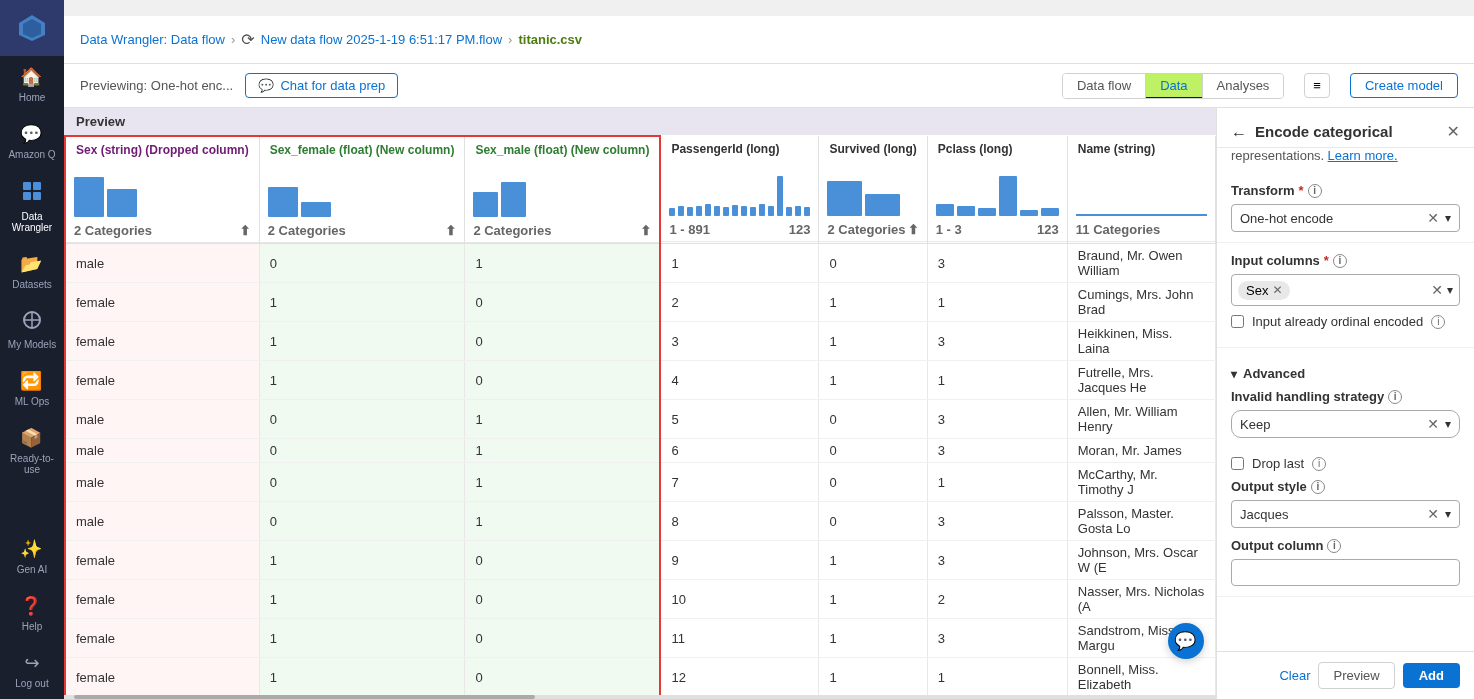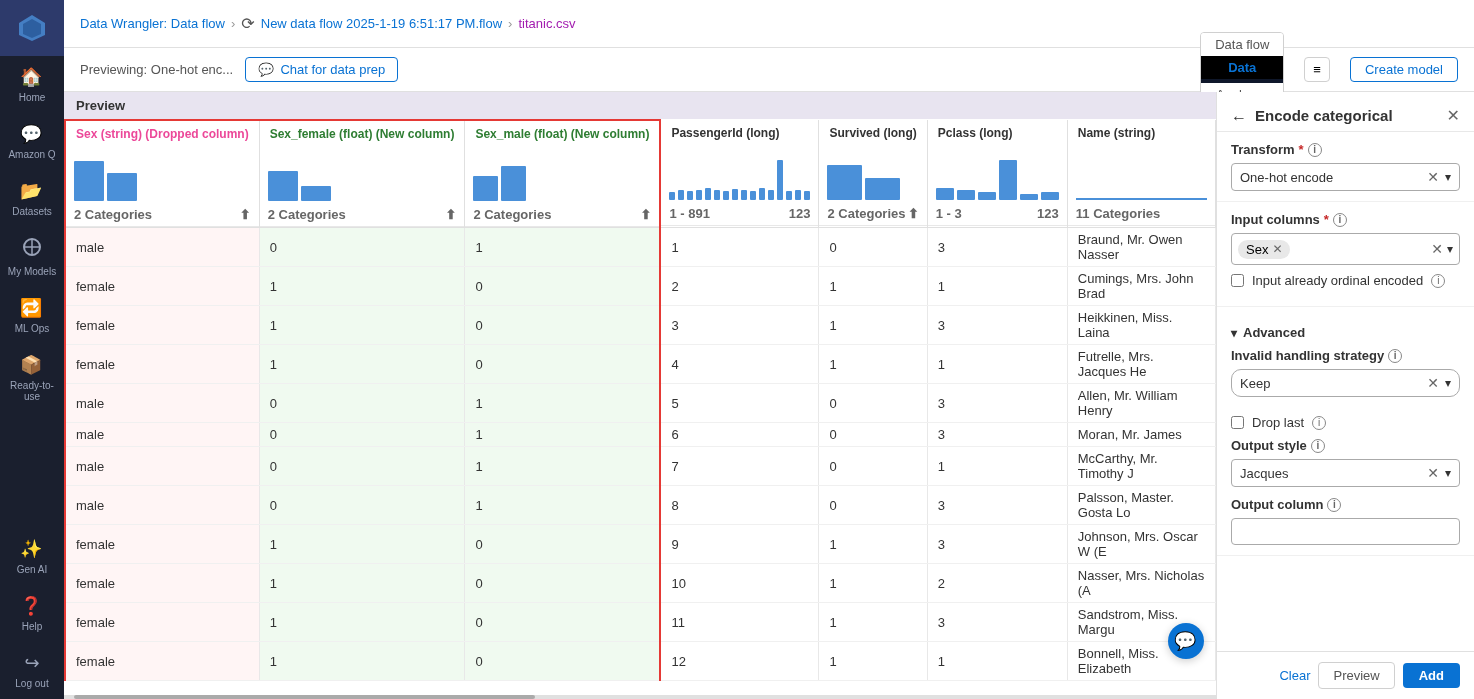--- a/index.html
+++ b/index.html
@@ -40,20 +40,21 @@
     .sidebar-item .icon { font-size: 18px; }
     .sidebar-item-label { font-size: 10px; text-align: center; }
     .sidebar-bottom { margin-top: auto; }
 
     
     .main-area {
       flex: 1;
       display: flex;
       flex-direction: column;
       overflow: hidden;
+      margin-top: 16px;
     }
 
     
     .top-bar {
       background: white;
       border-bottom: 1px solid #e0e0e0;
       padding: 0 16px;
       height: 48px;
       display: flex;
       align-items: center;
@@ -62,21 +63,21 @@
     .breadcrumb {
       display: flex;
       align-items: center;
       gap: 6px;
       font-size: 13px;
       color: #333;
       flex: 1;
     }
     .breadcrumb-sep { color: #999; }
     .breadcrumb-link { color: #0972d3; cursor: pointer; text-decoration: none; }
-    .breadcrumb-current { font-weight: 400; color: #a21caf; }
+    .breadcrumb-current { font-weight: 700; color: #4d7c0f; }
     .flow-icon { font-size: 16px; color: #555; }
 
     
     .toolbar-row {
       background: white;
       border-bottom: 1px solid #e0e0e0;
       padding: 6px 16px;
       display: flex;
       align-items: center;
       gap: 12px;
@@ -94,35 +95,34 @@
       border-radius: 4px;
       cursor: pointer;
       font-size: 13px;
     }
     .tab-group {
       margin-left: auto;
       display: flex;
       border: 1px solid #d0d0d0;
       border-radius: 4px;
       overflow: hidden;
-      flex-direction: column;
     }
     .tab-btn {
       padding: 4px 14px;
       background: white;
       border: none;
       cursor: pointer;
       color: #555;
       font-size: 13px;
     }
     .tab-btn.active {
-      background: #000000;
+      background: #bef264;
       color: #0972d3;
-      border-bottom: 4px solid #0f172a;
-      font-weight: 700;
+      border-bottom: 1px solid #0f172a;
+      font-weight: 400;
     }
     .tab-divider { width: 1px; background: #d0d0d0; }
     .create-model-btn {
       background: white;
       border: 1px solid #0972d3;
       color: #0972d3;
       padding: 4px 14px;
       border-radius: 4px;
       cursor: pointer;
       font-size: 13px;
@@ -182,21 +182,21 @@
       padding: 6px 10px 4px;
       text-align: left;
       white-space: nowrap;
     }
     .col-header-name {
       font-weight: 600;
       font-size: 12px;
       color: #333;
     }
     .col-new { color: #2e7d32; }
-    .col-dropped { color: #ec4899; }
+    .col-dropped { color: #701a75; }
 
     .chart-area {
       height: 60px;
       padding: 4px 8px;
       display: flex;
       align-items: flex-end;
       gap: 3px;
     }
     .bar { background: #4a90d9; border-radius: 1px; }
     .col-stat-row {
@@ -454,20 +454,31 @@
       <polygon points="15,6 24,11 24,21 15,25 6,21 6,11" fill="#2d5fa0"></polygon>
     </svg>
   </div>
   <div class="sidebar-item">
     <span class="icon">🏠</span>
     <span class="sidebar-item-label">Home</span>
   </div>
   <div class="sidebar-item">
     <span class="icon">💬</span>
     <span class="sidebar-item-label">Amazon Q</span>
+  </div>
+  <div class="sidebar-item active">
+    <span class="icon">
+      <svg width="22" height="22" viewBox="0 0 22 22">
+        <rect x="2" y="2" width="8" height="8" fill="#4a90d9" rx="1"></rect>
+        <rect x="12" y="2" width="8" height="8" fill="#4a90d9" rx="1"></rect>
+        <rect x="2" y="12" width="8" height="8" fill="#4a90d9" rx="1"></rect>
+        <rect x="12" y="12" width="8" height="8" fill="#4a90d9" rx="1"></rect>
+      </svg>
+    </span>
+    <span class="sidebar-item-label">Data Wrangler</span>
   </div>
   <div class="sidebar-item">
     <span class="icon">📂</span>
     <span class="sidebar-item-label">Datasets</span>
   </div>
   <div class="sidebar-item">
     <span class="icon">
       <svg width="20" height="20" viewBox="0 0 20 20">
         <circle cx="10" cy="10" r="8" fill="none" stroke="#9aa3b8" stroke-width="2"></circle>
         <line x1="10" y1="2" x2="10" y2="18" stroke="#9aa3b8" stroke-width="1.5"></line>
@@ -652,21 +663,21 @@
             </tr>
           </thead>
           <tbody id="table-body">
           <tr>
                 <td style="background: rgb(255, 245, 245); border-left: 2px solid rgb(229, 57, 53);">male</td>
                 <td style="background: rgb(240, 250, 240);">0</td>
                 <td style="background: rgb(240, 250, 240); border-right: 2px solid rgb(229, 57, 53);">1</td>
                 <td>1</td>
                 <td>0</td>
                 <td>3</td>
-                <td>Braund, Mr. Owen Nasser</td>
+                <td>Braund, Mr. Owen William</td>
               </tr>
               <tr>
                 <td style="background: rgb(255, 245, 245); border-left: 2px solid rgb(229, 57, 53);">female</td>
                 <td style="background: rgb(240, 250, 240);">1</td>
                 <td style="background: rgb(240, 250, 240); border-right: 2px solid rgb(229, 57, 53);">0</td>
                 <td>2</td>
                 <td>1</td>
                 <td>1</td>
                 <td>Cumings, Mrs. John Brad</td>
               </tr>
@@ -769,20 +780,24 @@
       </div>
 
     </div>
 
     <div class="right-panel">
       <div class="panel-header">
         <button class="panel-back-btn">←</button>
         <span class="panel-title">Encode categorical</span>
         <button class="panel-close-btn">✕</button>
       </div>
+      <div class="panel-subtitle">
+        <span>representations.</span>
+        <a href="#">Learn more.</a>
+      </div>
 
       <div class="panel-section">
         <div class="panel-field-label">
           <span>Transform</span>
           <span class="required-star">*</span>
           <span class="info-icon">i</span>
         </div>
         <div class="select-wrapper">
           <span class="select-value">One-hot encode</span>
           <div class="select-controls">

